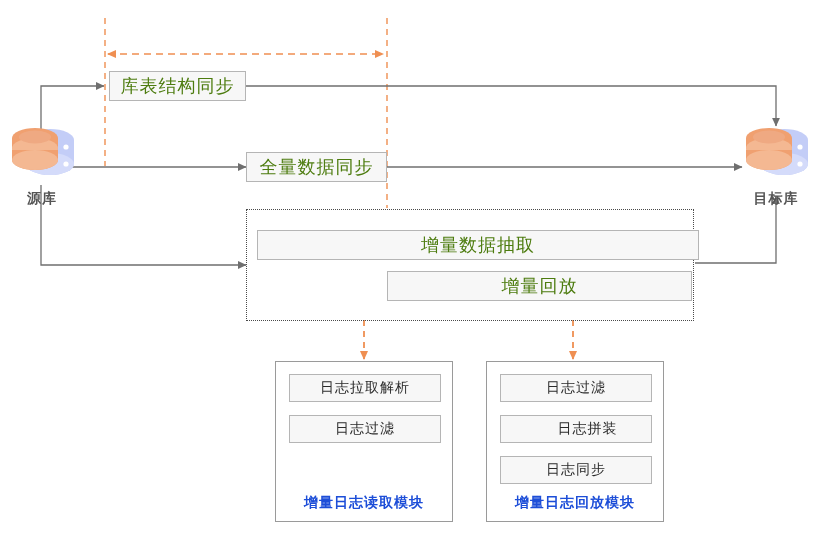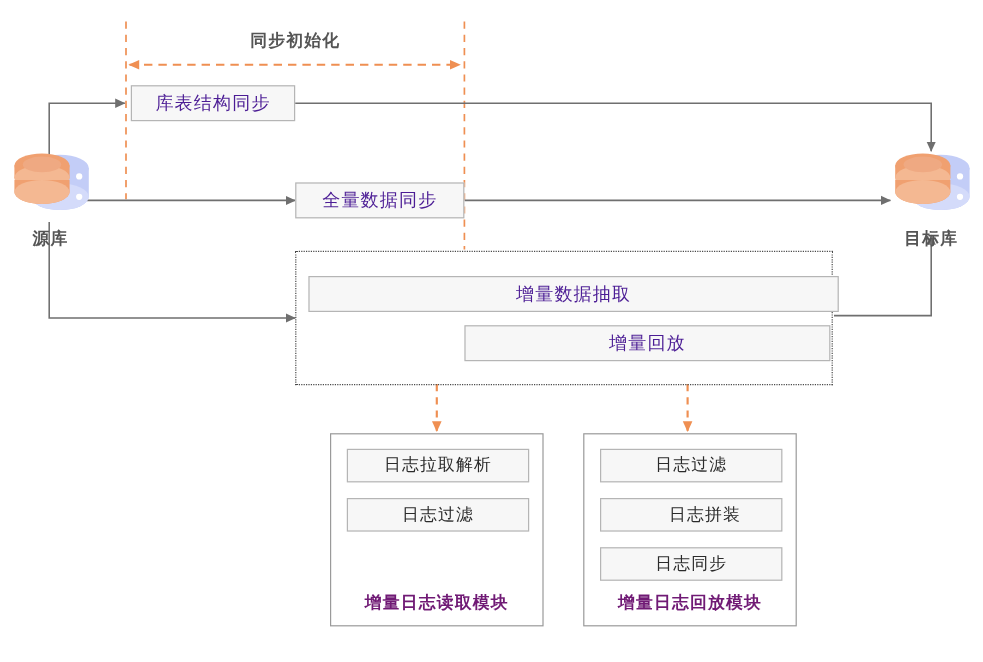--- a/index.html
+++ b/index.html
@@ -24,22 +24,22 @@
 
   
   .pbox{
     position:absolute;
     box-sizing:border-box;
     background:#f7f7f7;
     border:1px solid #b5b5b5;
     display:flex;
     align-items:center;
     justify-content:center;
-    color:#4c1d95;
-    font-size:15px;
+    color:#4d7c0f;
+    font-size:18px;
     letter-spacing:1px;
     white-space:nowrap;
   }
 
   
   .group-dotted{
     position:absolute;
     box-sizing:border-box;
     border:1px dotted #4a4a4a;
     background:transparent;
@@ -64,21 +64,21 @@
     color:#2b2b2b;
     letter-spacing:1px;
     white-space:nowrap;
   }
   .module .mtitle{
     position:absolute;
     left:0; right:0;
     text-align:center;
     font-size:14px;
     font-weight:bold;
-    color:#701a75;
+    color:#1d4ed8;
     letter-spacing:1px;
     white-space:nowrap;
   }
 
   
   .span-label{
     position:absolute;
     font-size:14px;
     font-weight:bold;
     color:#555555;
@@ -139,21 +139,20 @@
     <path d="M245,86 L776,86 L776,126" fill="none" stroke="#6f6f6f" stroke-width="1.3" marker-end="url(#ah-gray)"></path>
 
     <path d="M387,167 L742,167" fill="none" stroke="#6f6f6f" stroke-width="1.3" marker-end="url(#ah-gray)"></path>
 
     <path d="M695,263 L776,263 L776,196" fill="none" stroke="#6f6f6f" stroke-width="1.3" marker-end="url(#ah-gray)"></path>
 
     <line x1="364" y1="320" x2="364" y2="360" stroke="#ef8f52" stroke-width="1.8" stroke-dasharray="6,5" marker-end="url(#ah-orange)"></line>
     <line x1="573" y1="320" x2="573" y2="360" stroke="#ef8f52" stroke-width="1.8" stroke-dasharray="6,5" marker-end="url(#ah-orange)"></line>
   </svg>
 
-  <div class="span-label" style="left:105px; top:25px; width:282px;">同步初始化</div>
 
   <div class="group-dotted" style="left:246px; top:209px; width:448px; height:112px;"></div>
 
   <div class="pbox" style="left:109px; top:71px; width:137px; height:30px;">库表结构同步</div>
 
   <div class="pbox" style="left:246px; top:152px; width:141px; height:30px;text-align:center;">全量数据同步</div>
 
   <div class="pbox" style="left:257px; top:230px; width:442px; height:30px;">增量数据抽取</div>
 
   <div class="pbox" style="left:387px; top:271px; width:305px; height:30px;">增量回放</div>

